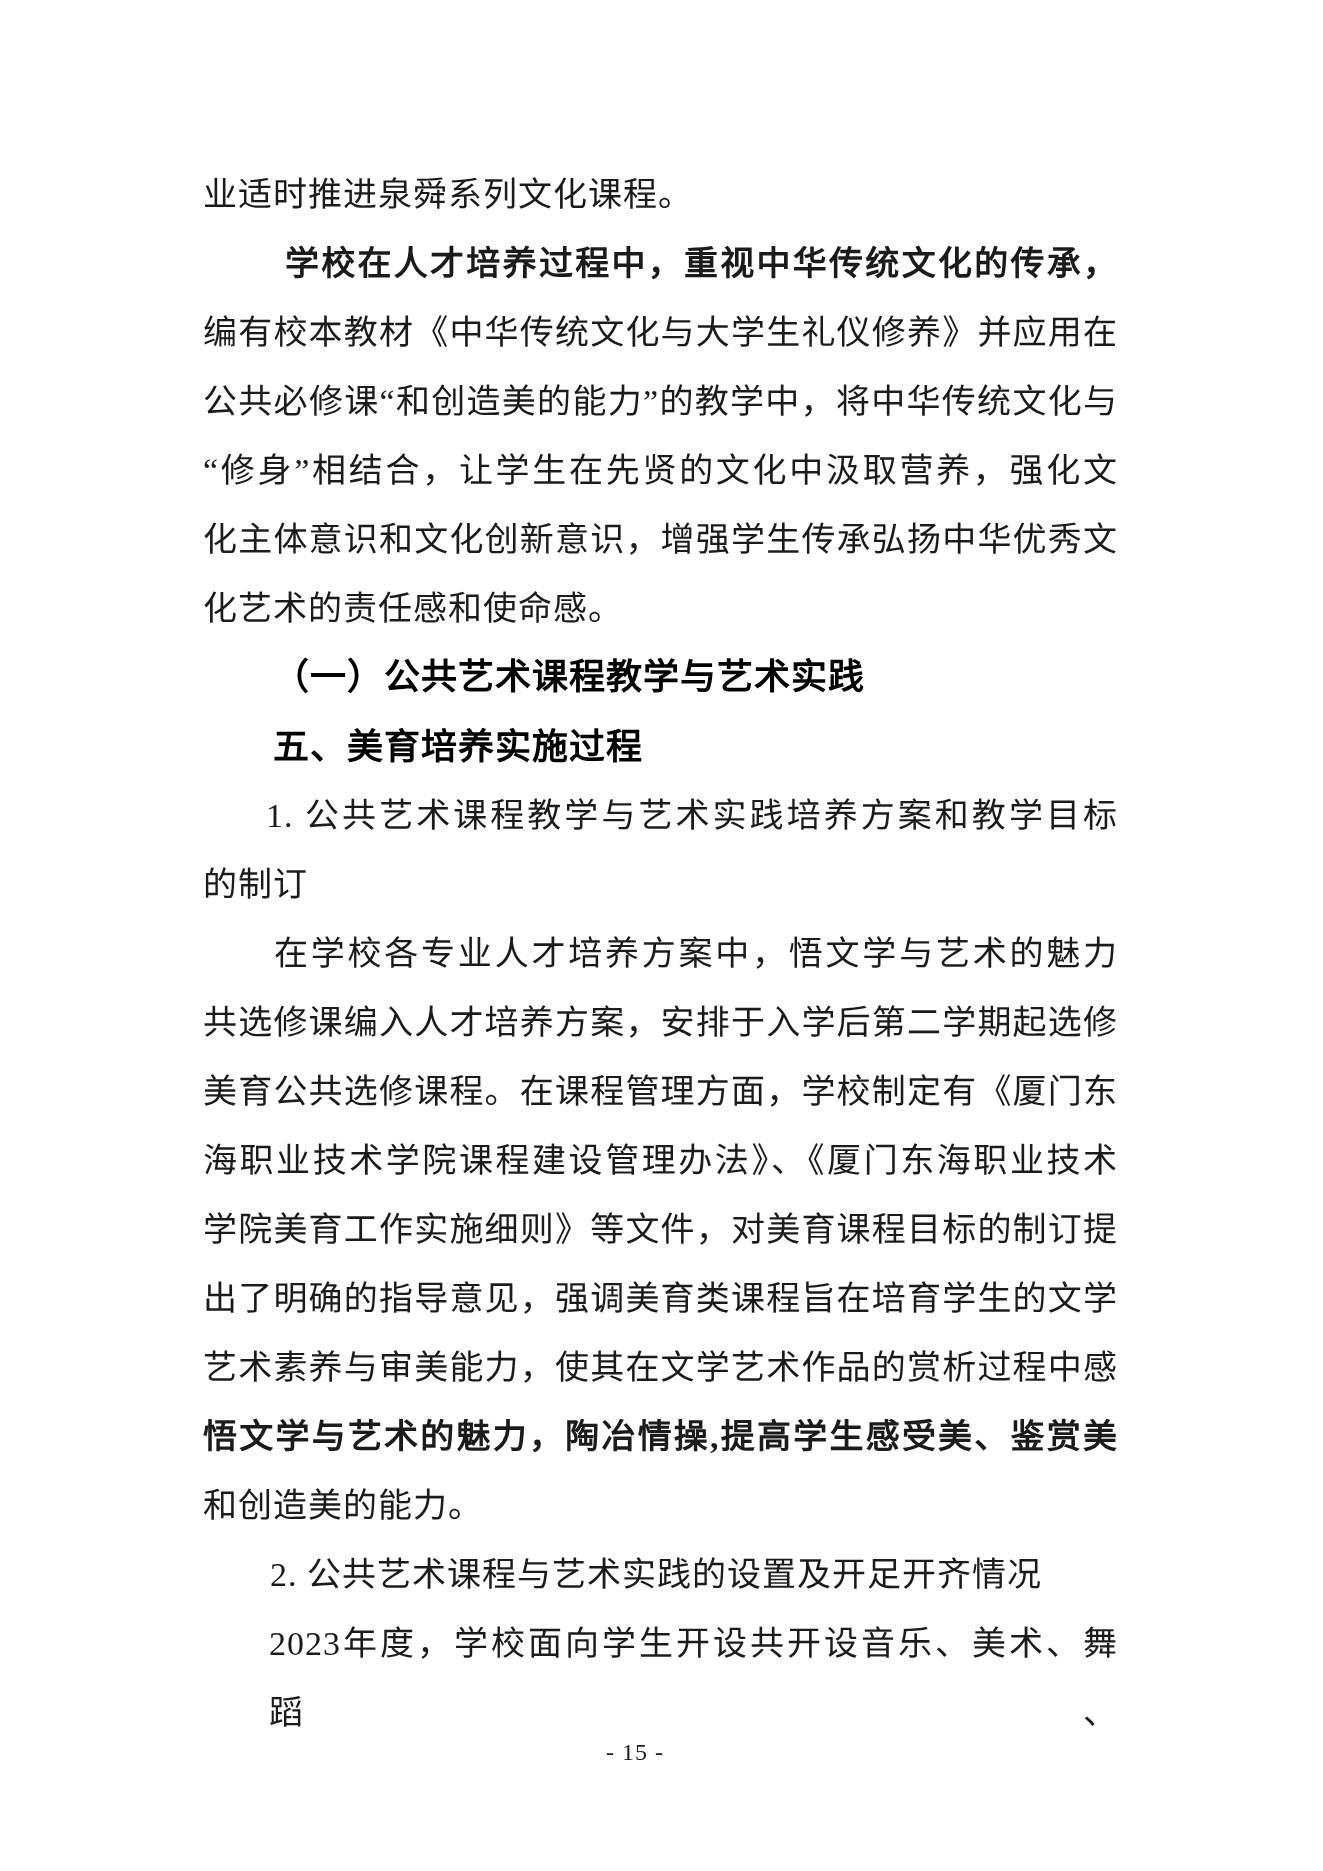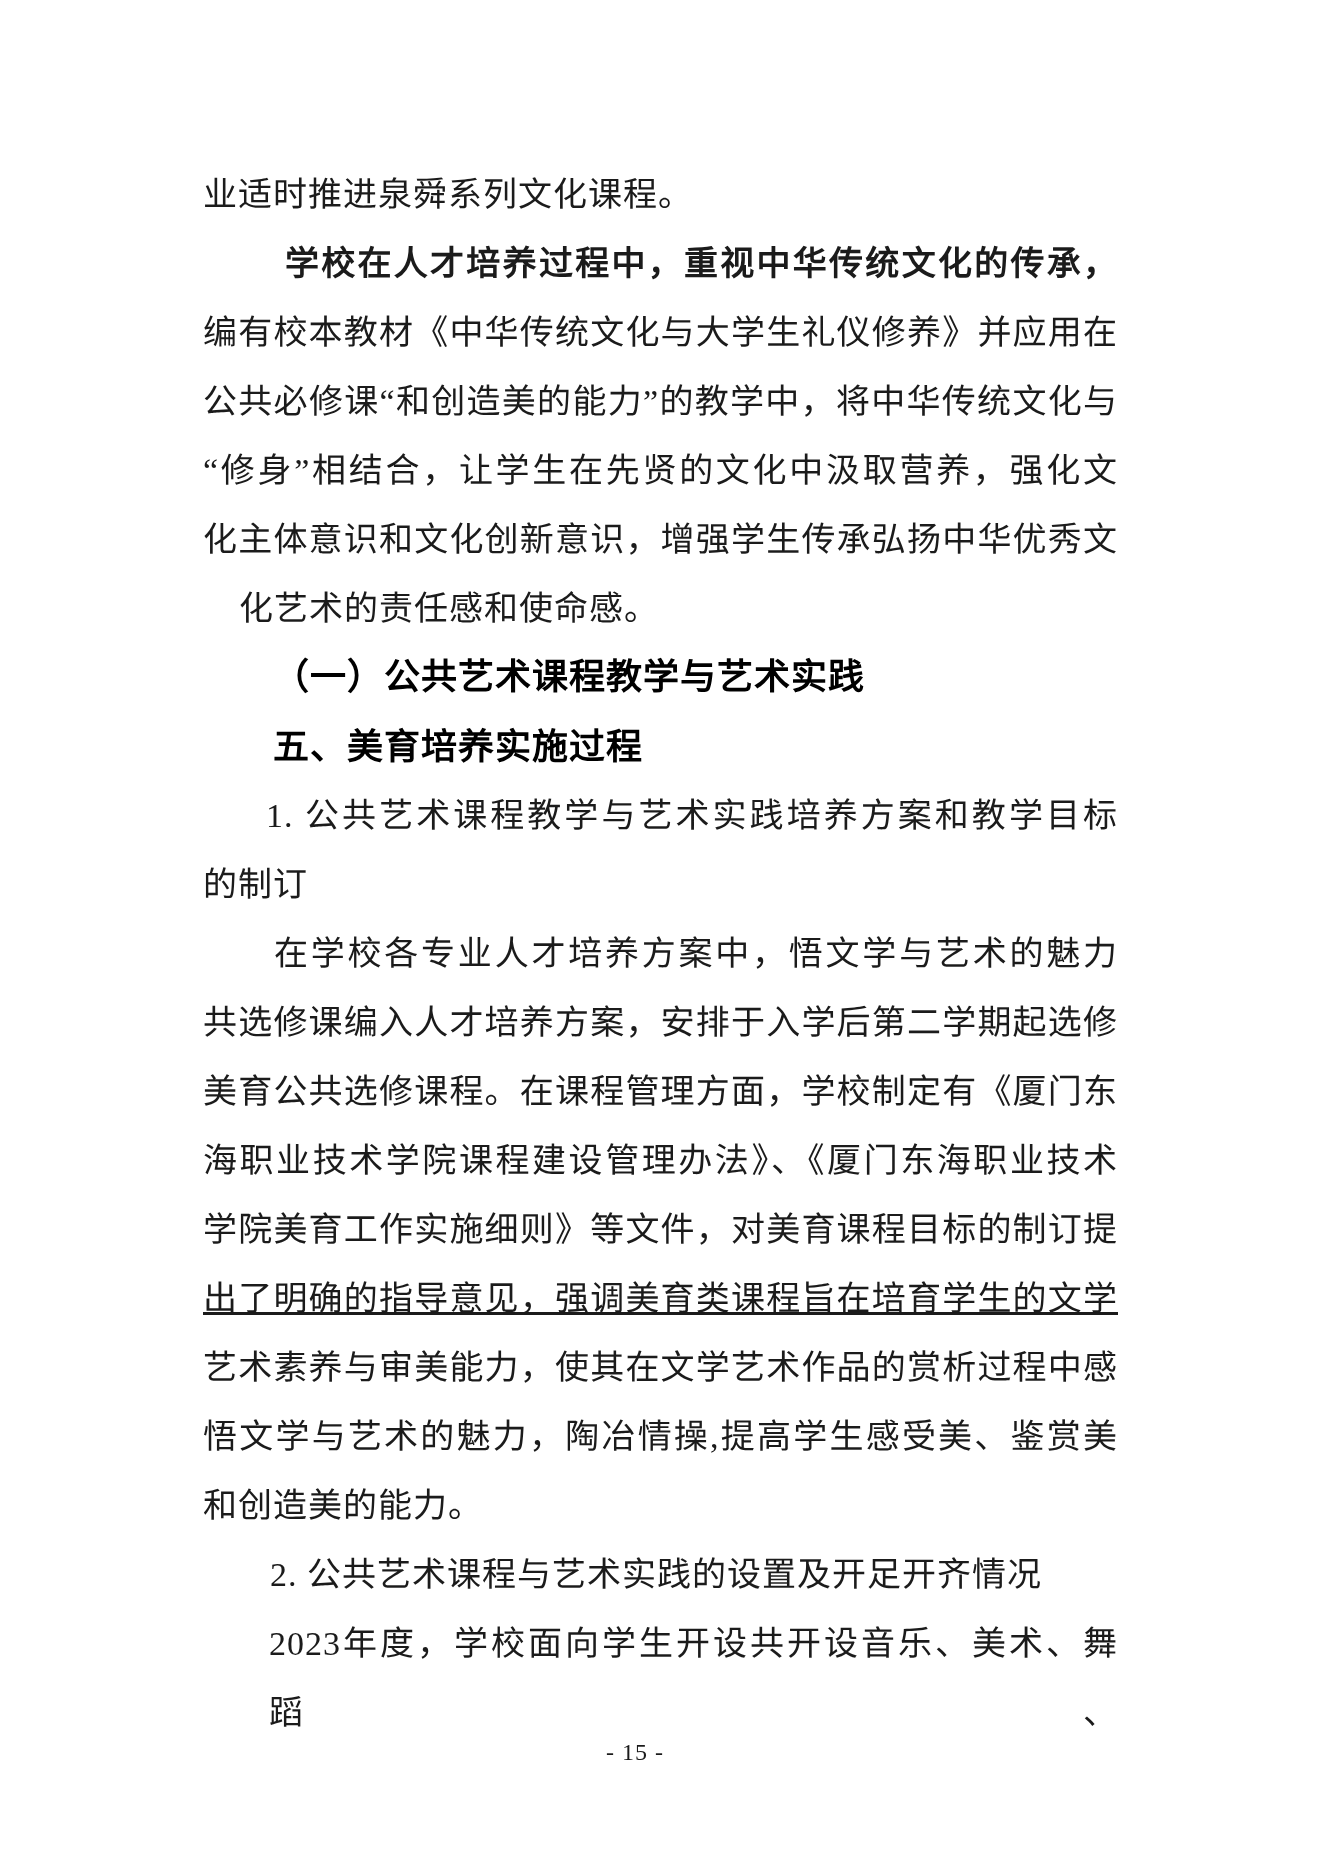--- a/index.html
+++ b/index.html
@@ -59,31 +59,31 @@
 <body>
 
 <div class="page">
   <div class="content" id="document-body">
       <div class="line" style="padding-left: 0px;">业适时推进泉舜系列文化课程。</div>
       <div class="line just" style="padding-left: 82px; font-weight: bold;">学校在人才培养过程中，重视中华传统文化的传承，</div>
       <div class="line just" style="padding-left: 0px;">编有校本教材《中华传统文化与大学生礼仪修养》并应用在</div>
       <div class="line just" style="padding-left: 0px;">公共必修课“和创造美的能力”的教学中，将中华传统文化与</div>
       <div class="line just" style="padding-left: 0px;">“修身”相结合，让学生在先贤的文化中汲取营养，强化文</div>
       <div class="line just" style="padding-left: 0px;">化主体意识和文化创新意识，增强学生传承弘扬中华优秀文</div>
-      <div class="line" style="padding-left: 0px; margin-left: 36px;">化艺术的责任感和使命感。</div>
+      <div class="line" style="padding-left: 0px;">化艺术的责任感和使命感。</div>
       <div class="line h2" style="padding-left: 70px;">（一）公共艺术课程教学与艺术实践</div>
       <div class="line h1" style="padding-left: 70px;">五、美育培养实施过程</div>
       <div class="line just" style="padding-left: 63px;">1. 公共艺术课程教学与艺术实践培养方案和教学目标</div>
       <div class="line" style="padding-left: 0px;">的制订</div>
       <div class="line just" style="padding-left: 71px;">在学校各专业人才培养方案中，悟文学与艺术的魅力</div>
       <div class="line just" style="padding-left: 0px;">共选修课编入人才培养方案，安排于入学后第二学期起选修</div>
       <div class="line just" style="padding-left: 0px;">美育公共选修课程。在课程管理方面，学校制定有《厦门东</div>
       <div class="line just" style="padding-left: 0px;">海职业技术学院课程建设管理办法》、《厦门东海职业技术</div>
       <div class="line just" style="padding-left: 0px;">学院美育工作实施细则》等文件，对美育课程目标的制订提</div>
-      <div class="line just" style="padding-left: 0px; text-decoration: underline;">出了明确的指导意见，强调美育类课程旨在培育学生的文学</div>
+      <div class="line just" style="padding-left: 0px;">出了明确的指导意见，强调美育类课程旨在培育学生的文学</div>
       <div class="line just" style="padding-left: 0px;">艺术素养与审美能力，使其在文学艺术作品的赏析过程中感</div>
-      <div class="line just" style="padding-left: 0px;">悟文学与艺术的魅力，陶冶情操,提高学生感受美、鉴赏美</div>
+      <div class="line just" style="padding-left: 0px; font-weight: bold;">悟文学与艺术的魅力，陶冶情操,提高学生感受美、鉴赏美</div>
       <div class="line" style="padding-left: 0px;">和创造美的能力。</div>
       <div class="line" style="padding-left: 67px;">2. 公共艺术课程与艺术实践的设置及开足开齐情况</div>
       <div class="line just" style="padding-left: 66px;">2023年度，学校面向学生开设共开设音乐、美术、舞蹈、</div>
     </div>
   <div class="page-number">- 15 -</div>
 </div>
 
 </body></html>

